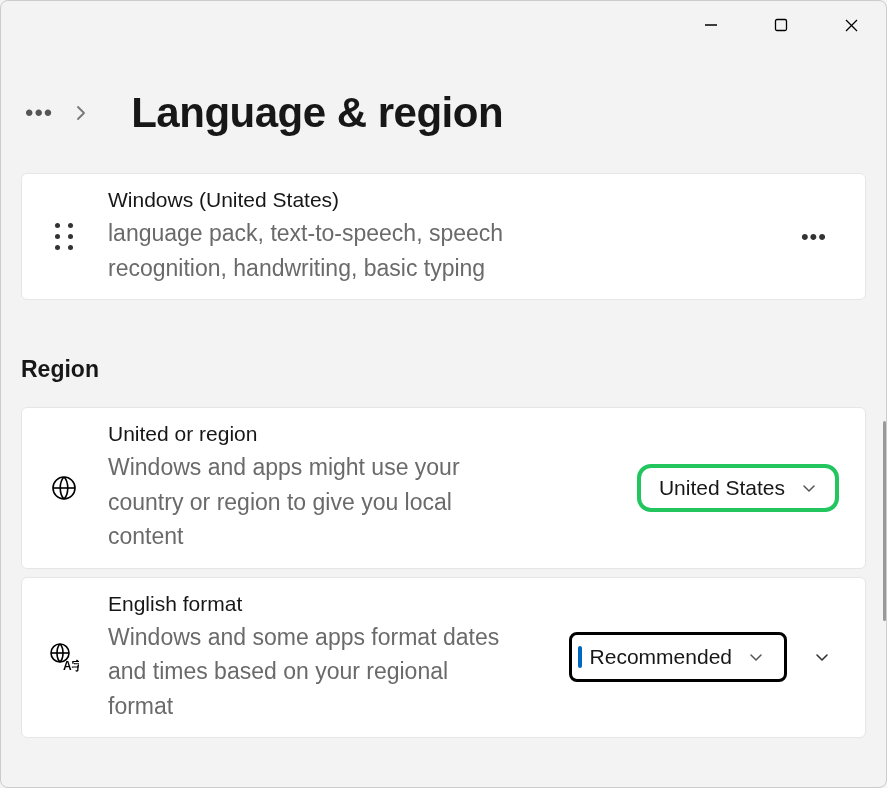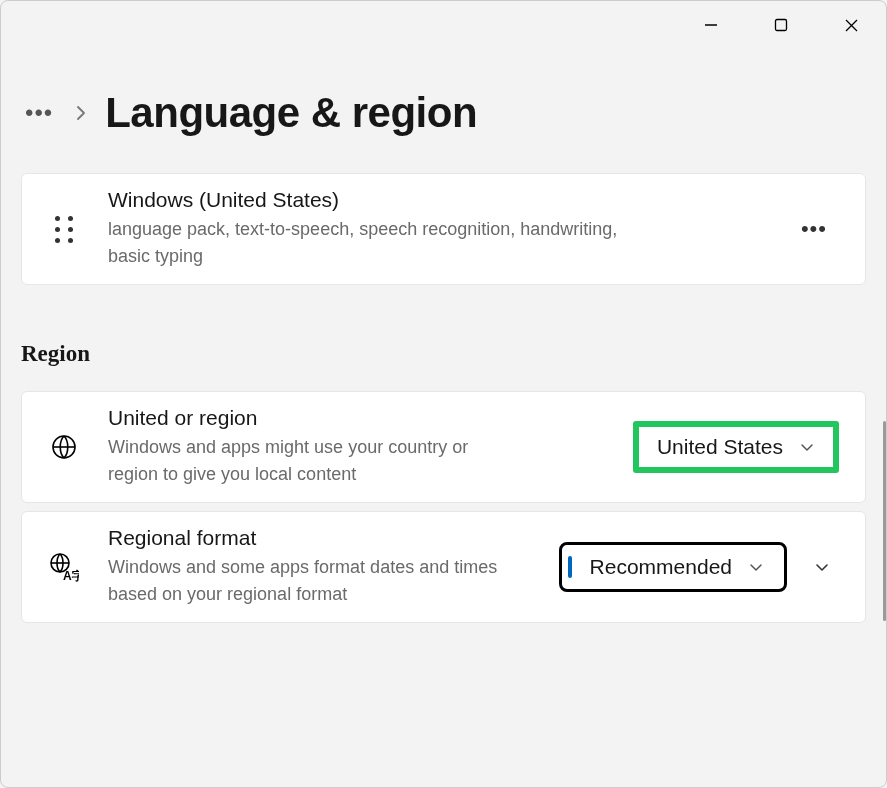--- a/index.html
+++ b/index.html
@@ -51,20 +51,21 @@
     }
     .breadcrumb-chevron {
       color: #777;
     }
     .breadcrumb-chevron svg { display: block; }
     .page-title {
       font-size: 42px;
       font-weight: 600;
       color: #171717;
       letter-spacing: -0.5px;
+      margin-left: 26px;
     }
     .card {
       background: #ffffff;
       border: 1px solid #e6e6e6;
       border-radius: 6px;
       padding: 14px 26px;
       display: flex;
       align-items: center;
       gap: 28px;
     }
@@ -80,21 +81,21 @@
       flex: 1;
       min-width: 0;
     }
     .card-title {
       font-size: 21px;
       color: #171717;
       font-weight: 400;
       margin-bottom: 4px;
     }
     .card-sub {
-      font-size: 18px;
+      font-size: 23px;
       color: #6a6a6a;
       line-height: 1.5;
       max-width: 400px;
     }
     .lang-card .card-sub {
         max-width: 520px;
     }
     .card-actions {
       display: flex;
       align-items: center;
@@ -117,39 +118,38 @@
       width: 5px;
       height: 5px;
       background: #333;
       border-radius: 50%;
     }
     .section-header {
       font-size: 23px;
       font-weight: 600;
       color: #171717;
       margin: 56px 0 24px 0;
-      font-family: Liberation Serif, serif;
     }
     .dropdown {
-      border: 6px solid #22c55e;
-      border-radius: 3px;
+      border: 4px solid #22c55e;
+      border-radius: 14px;
       background: #fff;
       padding: 8px 18px;
       display: flex;
       align-items: center;
       gap: 16px;
       font-size: 21px;
       color: #171717;
       cursor: pointer;
       white-space: nowrap;
     }
     .dropdown.focused {
       border: 3px solid #000;
       border-radius: 8px;
-      padding: 10px 20px 10px 22px;
+      padding: 10px 20px 10px 12px;
       position: relative;
     }
     .dropdown.focused::before {
       content: "";
       position: absolute;
       left: 6px;
       top: 50%;
       transform: translateY(-50%);
       width: 4px;
       height: 22px;
@@ -260,21 +260,21 @@
     <div class="card-icon">
       <svg width="30" height="30" viewBox="0 0 30 30">
         <circle cx="11" cy="11" r="9" stroke="#000" stroke-width="1.6" fill="none"></circle>
         <line x1="2" y1="11" x2="20" y2="11" stroke="#000" stroke-width="1.6"></line>
         <path d="M11 2 C7 6, 7 16, 11 20" stroke="#000" stroke-width="1.6" fill="none"></path>
         <path d="M11 2 C15 6, 15 16, 11 20" stroke="#000" stroke-width="1.6" fill="none"></path>
         <text x="14" y="28" font-size="12" font-weight="600" fill="#000">A字</text>
       </svg>
     </div>
     <div class="card-body">
-      <div class="card-title">Regional format</div>
+      <div class="card-title">English format</div>
       <div class="card-sub">Windows and some apps format dates and times based on your regional format</div>
     </div>
     <div class="card-actions">
       <div class="dropdown focused">
         <span class="dd-label">Recommended</span>
         <span class="chev-down">
           <svg width="16" height="16" viewBox="0 0 16 16">
               <polyline points="3,6 8,11 13,6" stroke="#555" stroke-width="1.5" fill="none" stroke-linecap="round" stroke-linejoin="round"></polyline>
             </svg>
         </span>

